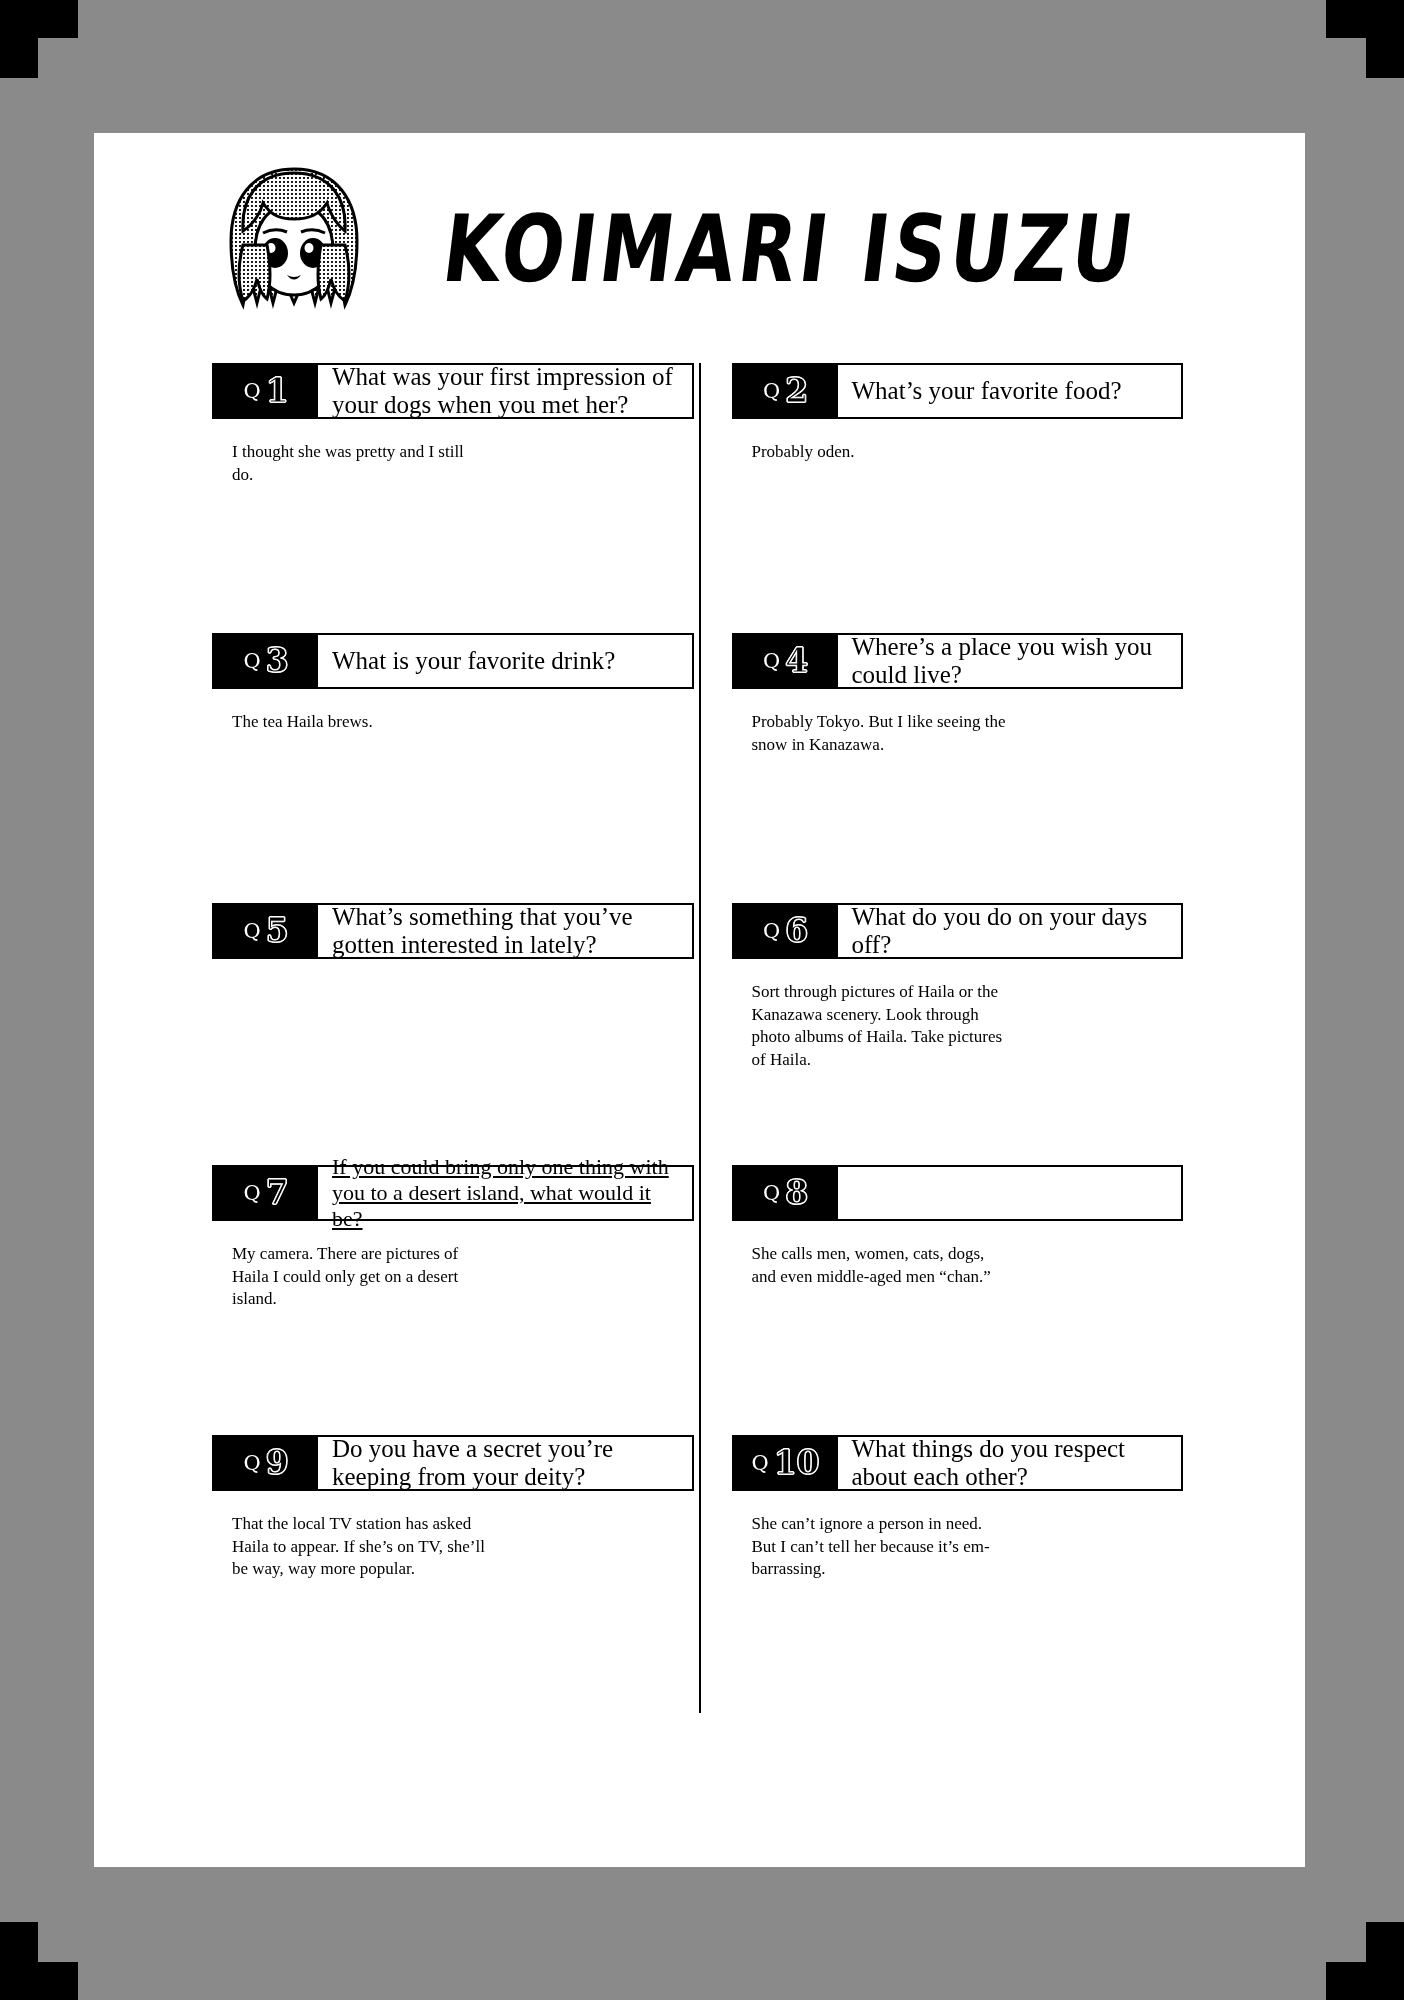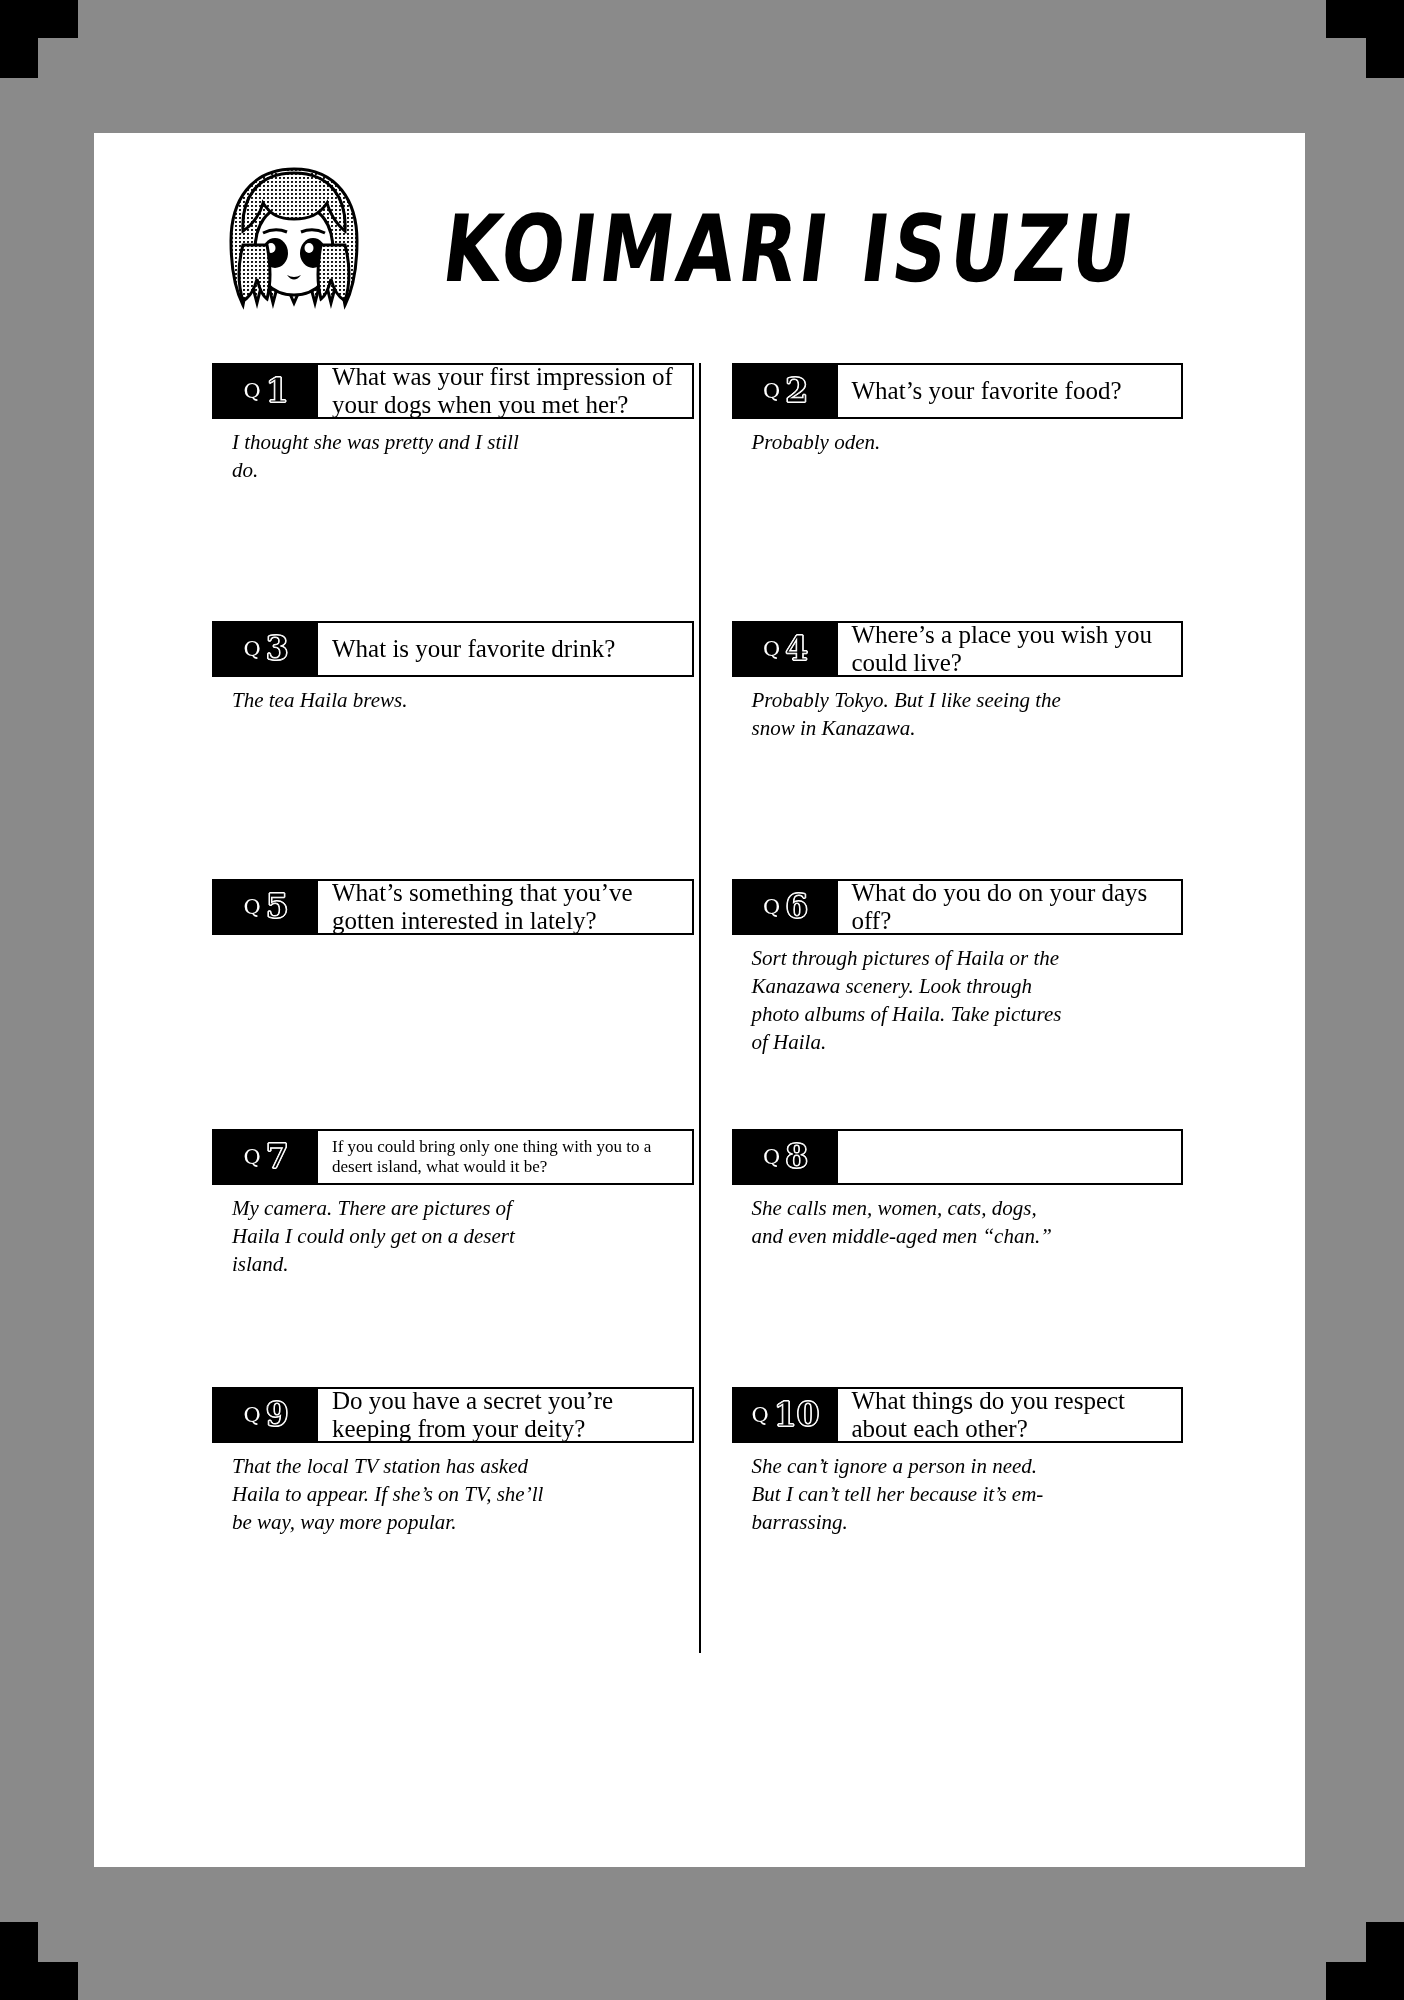--- a/index.html
+++ b/index.html
@@ -142,30 +142,29 @@
   }
   .qtext {
     flex: 1;
     display: flex;
     align-items: center;
     padding: 0 10px 0 14px;
     font-size: 25px;
     line-height: 1.12;
     color: #000;
   }
-  .qtext.small { font-size: 17px; line-height: 1.18; }
+  .qtext.small { font-size: 22px; line-height: 1.18; text-decoration: underline; }
 
   .answer {
-    padding: 10px 16px 0 20px;
-    font-size: 21px;
+    padding: 22px 16px 0 20px;
+    font-size: 17px;
     line-height: 1.33;
     color: #000;
     white-space: pre-line;
     min-height: 150px;
-    font-style: italic;
   }
 
   .row.r1 .answer { min-height: 192px; }
   .row.r2 .answer { min-height: 192px; }
   .row.r3 .answer { min-height: 184px; }
   .row.r4 .answer { min-height: 192px; }
   .row.r5 .answer { min-height: 200px; }
 
 </style>
 </head>

